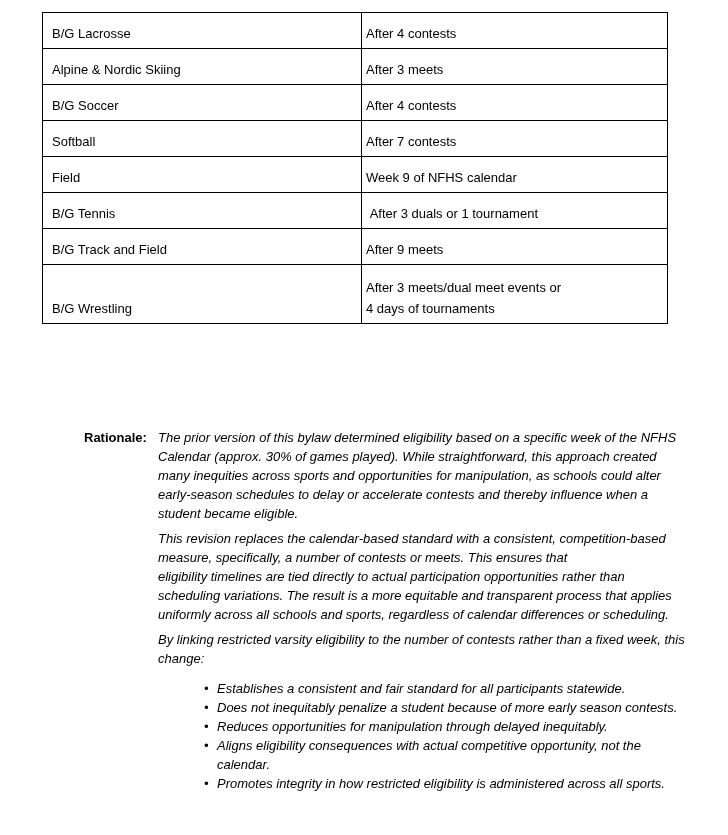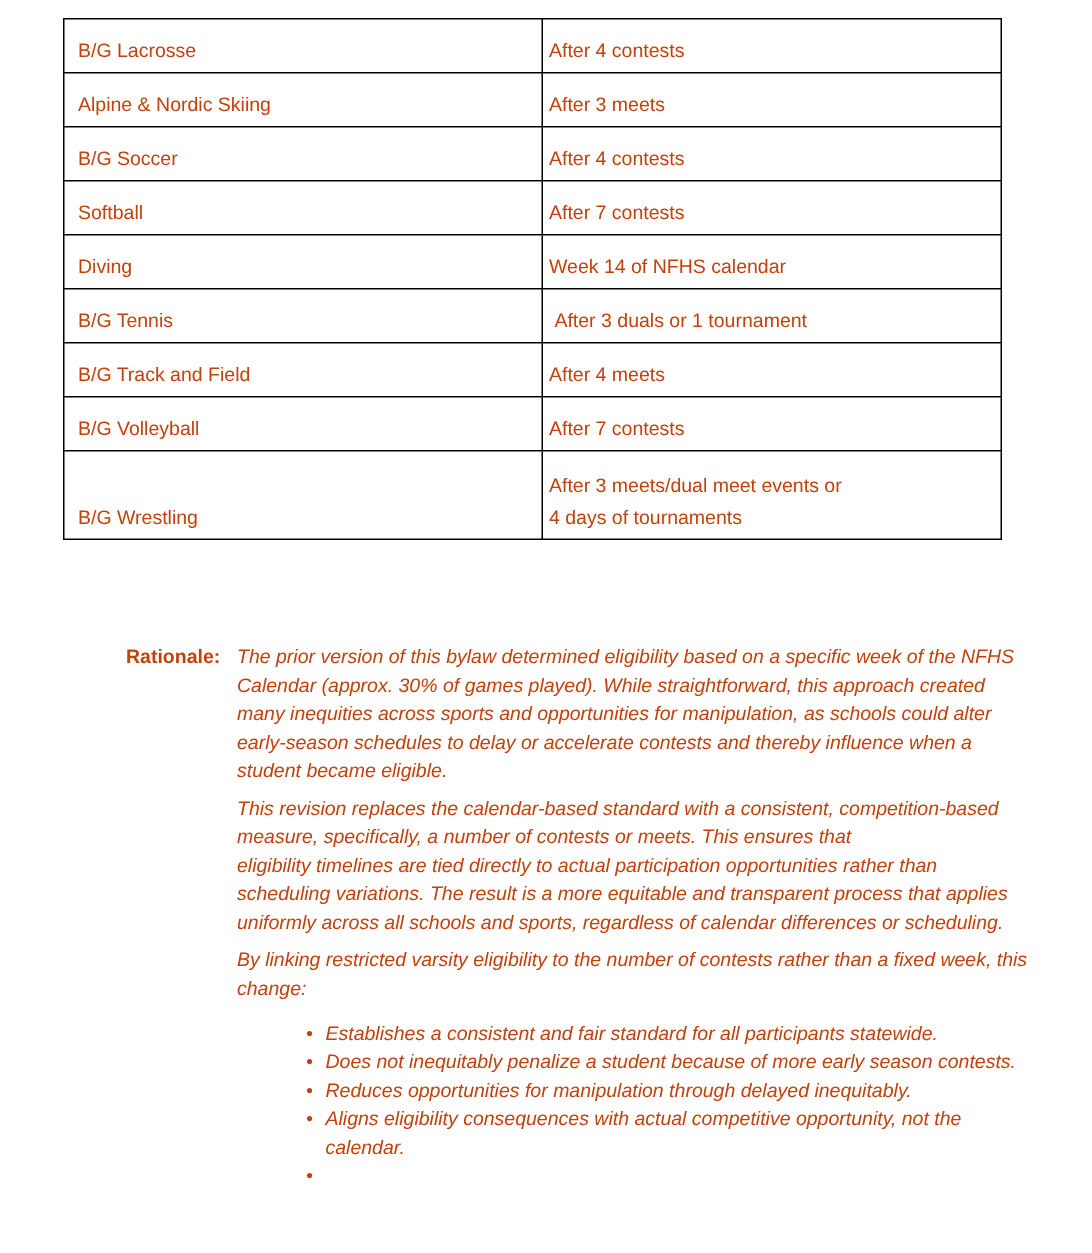--- a/index.html
+++ b/index.html
@@ -7,21 +7,21 @@
     padding: 0;
     background: #ffffff;
   }
   .page {
     position: relative;
     width: 728px;
     height: 835px;
     background: #ffffff;
     font-family: "Liberation Sans", sans-serif;
     font-size: 13px;
-    color: #c2410c;
+    color: #000000;
     overflow: hidden;
   }
 
   
   .sports-table {
     position: absolute;
     left: 42px;
     top: 12px;
     width: 598px;
     border-collapse: collapse;
@@ -101,34 +101,30 @@
       </tr>
       <tr>
         <td class="c-sport">B/G Soccer</td>
         <td class="c-timing">After 4 contests</td>
       </tr>
       <tr>
         <td class="c-sport">Softball</td>
         <td class="c-timing">After 7 contests</td>
       </tr>
       <tr>
-        <td class="c-sport">Diving</td>
-        <td class="c-timing">Week 14 of NFHS calendar</td>
+        <td class="c-sport">Field</td>
+        <td class="c-timing">Week 9 of NFHS calendar</td>
       </tr>
       <tr>
         <td class="c-sport">B/G Tennis</td>
         <td class="c-timing"> After 3 duals or 1 tournament</td>
       </tr>
       <tr>
         <td class="c-sport">B/G Track and Field</td>
-        <td class="c-timing">After 4 meets</td>
-      </tr>
-      <tr>
-        <td class="c-sport">B/G Volleyball</td>
-        <td class="c-timing">After 7 contests</td>
+        <td class="c-timing">After 9 meets</td>
       </tr>
       <tr class="tall">
         <td class="c-sport">B/G Wrestling</td>
         <td class="c-timing">After 3 meets/dual meet events or
 4 days of tournaments</td>
       </tr>
     </tbody>
   </table>
 
   <div class="rationale">
@@ -159,18 +155,19 @@
           <span class="b-marker">•</span>
           <span class="b-text">Reduces opportunities for manipulation through delayed inequitably.</span>
         </li>
         <li class="r-bullet">
           <span class="b-marker">•</span>
           <span class="b-text">Aligns eligibility consequences with actual competitive opportunity, not the
 calendar.</span>
         </li>
         <li class="r-bullet">
           <span class="b-marker">•</span>
+          <span class="b-text">Promotes integrity in how restricted eligibility is administered across all sports.</span>
         </li>
       </ul>
     </div>
   </div>
 
 </div>
 
 </body></html>

